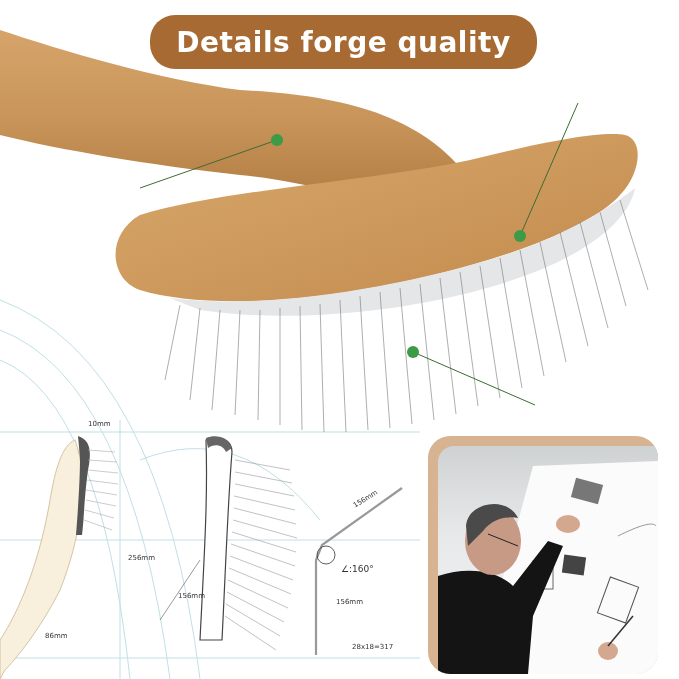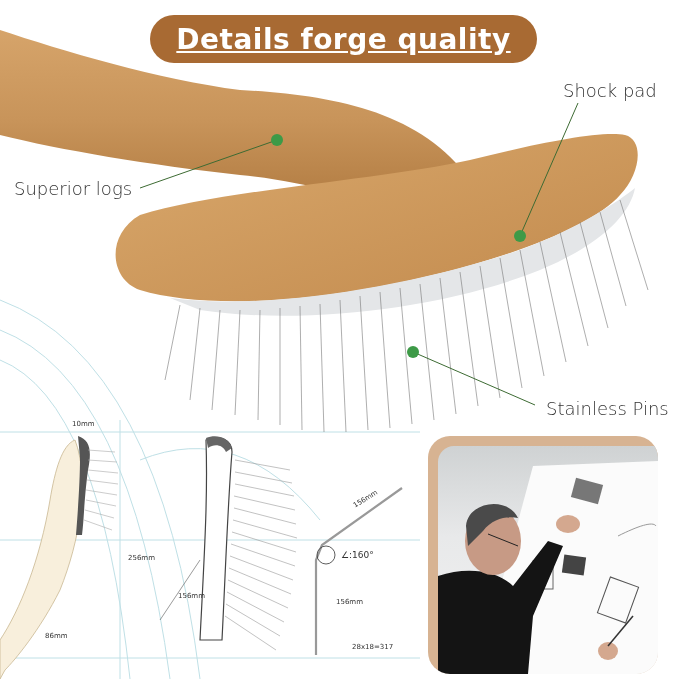--- a/index.html
+++ b/index.html
@@ -1,24 +1,23 @@
 <!DOCTYPE html>
 <html><head>
 <meta charset="utf-8">
 <style>
   html, body { margin:0; padding:0; background:#ffffff; }
   body { width:679px; height:679px; position:relative; overflow:hidden; font-family:"DejaVu Sans", sans-serif; }
   .stage { position:absolute; inset:0; }
   .title-pill {
-    position:absolute; left:150px; top:15px; width:387px; height:48px;
+    position:absolute; left:150px; top:15px; width:387px; height:54px;
     background:#a86a33; border-radius:25px;
     display:flex; align-items:center; justify-content:center;
     color:#ffffff; font-family:"DejaVu Sans", sans-serif; font-weight:bold; font-size:28px;
     letter-spacing:0.5px;
-    text-decoration:underline;
   }
   .callout { position:absolute; color:#333; font-family:"DejaVu Sans", sans-serif; font-size:18px; font-weight:300; white-space:nowrap; }
   .dim { position:absolute; font-family:"DejaVu Sans", sans-serif; font-size:7px; color:#333; white-space:nowrap; }
   .photo-card {
     position:absolute; left:428px; top:436px; width:230px; height:238px;
     border-radius:22px; background:#d7b392; overflow:hidden;
   }
   .photo-inner {
     position:absolute; left:10px; top:10px; right:0; bottom:0; border-radius:16px 0 0 0;
     background:linear-gradient(180deg,#cfd2d3 0%,#e8e9ea 40%,#f2f2f2 100%);
@@ -125,31 +124,28 @@
       <line x1="225" y1="616" x2="276" y2="650"></line>
     </g>
 
     <polyline points="316,655 316,560 322,545 402,488" fill="none" stroke="#999" stroke-width="2.2"></polyline>
     <circle cx="326" cy="555" r="9" fill="none" stroke="#333" stroke-width="0.8"></circle>
     <line x1="160" y1="620" x2="200" y2="560" stroke="#555" stroke-width="0.6"></line>
   </svg>
 
   <div class="title-pill">Details forge quality</div>
 
-  <div class="callout" style="left:14px;top:178px">Superior logs</div>
-  <div class="callout" style="left:563px;top:80px">Shock pad</div>
-  <div class="callout" style="left:546px;top:398px">Stainless Pins</div>
 
-  <div class="dim" style="left:72px;top:420px">10mm</div>
+  <div class="dim" style="left:88px;top:420px">10mm</div>
   <div class="dim" style="left:128px;top:554px">256mm</div>
   <div class="dim" style="left:45px;top:632px">86mm</div>
   <div class="dim" style="left:178px;top:592px">156mm</div>
   <div class="dim" style="left:352px;top:495px;transform:rotate(-32deg)">156mm</div>
   <div class="dim" style="left:336px;top:598px">156mm</div>
-  <div class="dim" style="left:341px;top:550px;font-size:9px">∠:160°</div>
+  <div class="dim" style="left:341px;top:564px;font-size:9px">∠:160°</div>
   <div class="dim" style="left:352px;top:643px">28x18=317</div>
 
   <div class="photo-card">
     <div class="photo-inner">
       <svg width="220" height="228">
 
         <polygon points="95,20 220,15 220,228 70,228 60,150" fill="#fbfbfb"></polygon>
 
         <rect x="135" y="35" width="28" height="20" fill="#777" transform="rotate(15 149 45)"></rect>
         <rect x="125" y="110" width="22" height="18" fill="#444" transform="rotate(8 136 119)"></rect>

